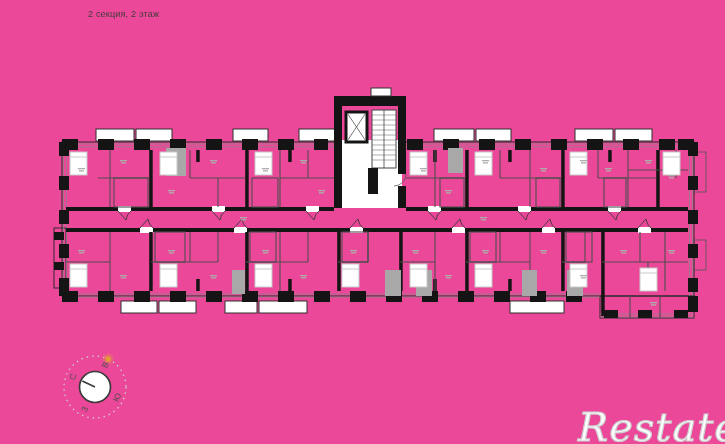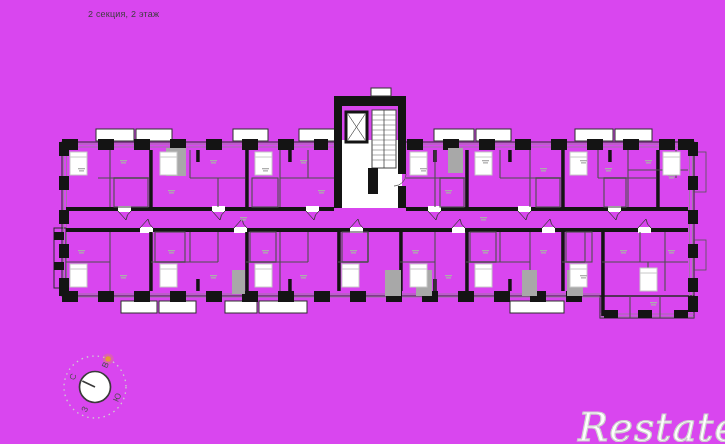--- a/index.html
+++ b/index.html
@@ -1,17 +1,17 @@
 <!DOCTYPE html>
 <html><head>
 <meta charset="utf-8">
 <style>
   html,body{margin:0;padding:0;background:#ffffff;}
   .stage{
-    position:relative;width:725px;height:444px;background:#d946ef;
+    position:relative;width:725px;height:444px;background:#ec4899;
     overflow:hidden;font-family:"Liberation Sans",sans-serif;
   }
   .plan-title{
     position:absolute;left:88px;top:9px;font-size:9px;line-height:11px;
     color:#3d3d3d;letter-spacing:.2px;
   }
   .floorplan-svg{position:absolute;left:0;top:0;}
   .compass-svg{position:absolute;left:55px;top:347px;}
   .watermark{
     position:absolute;right:-14px;bottom:-6px;

